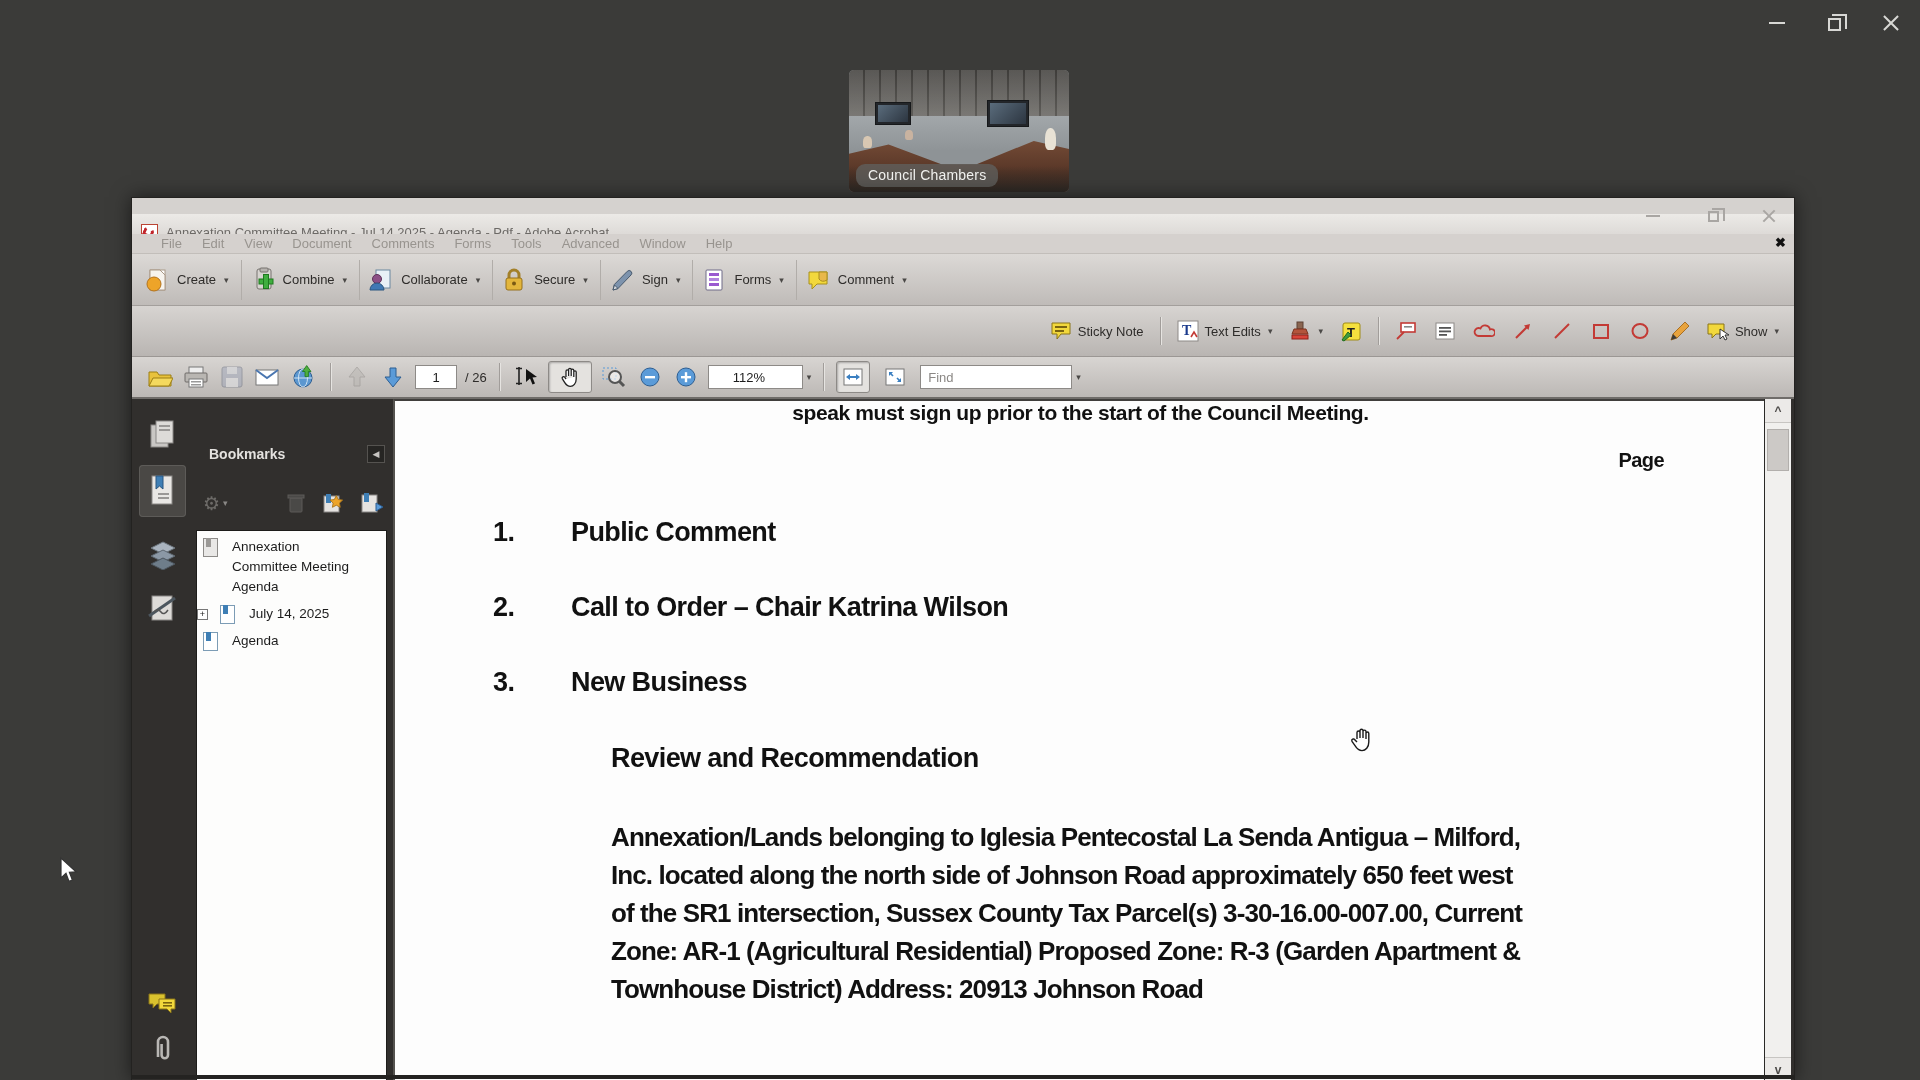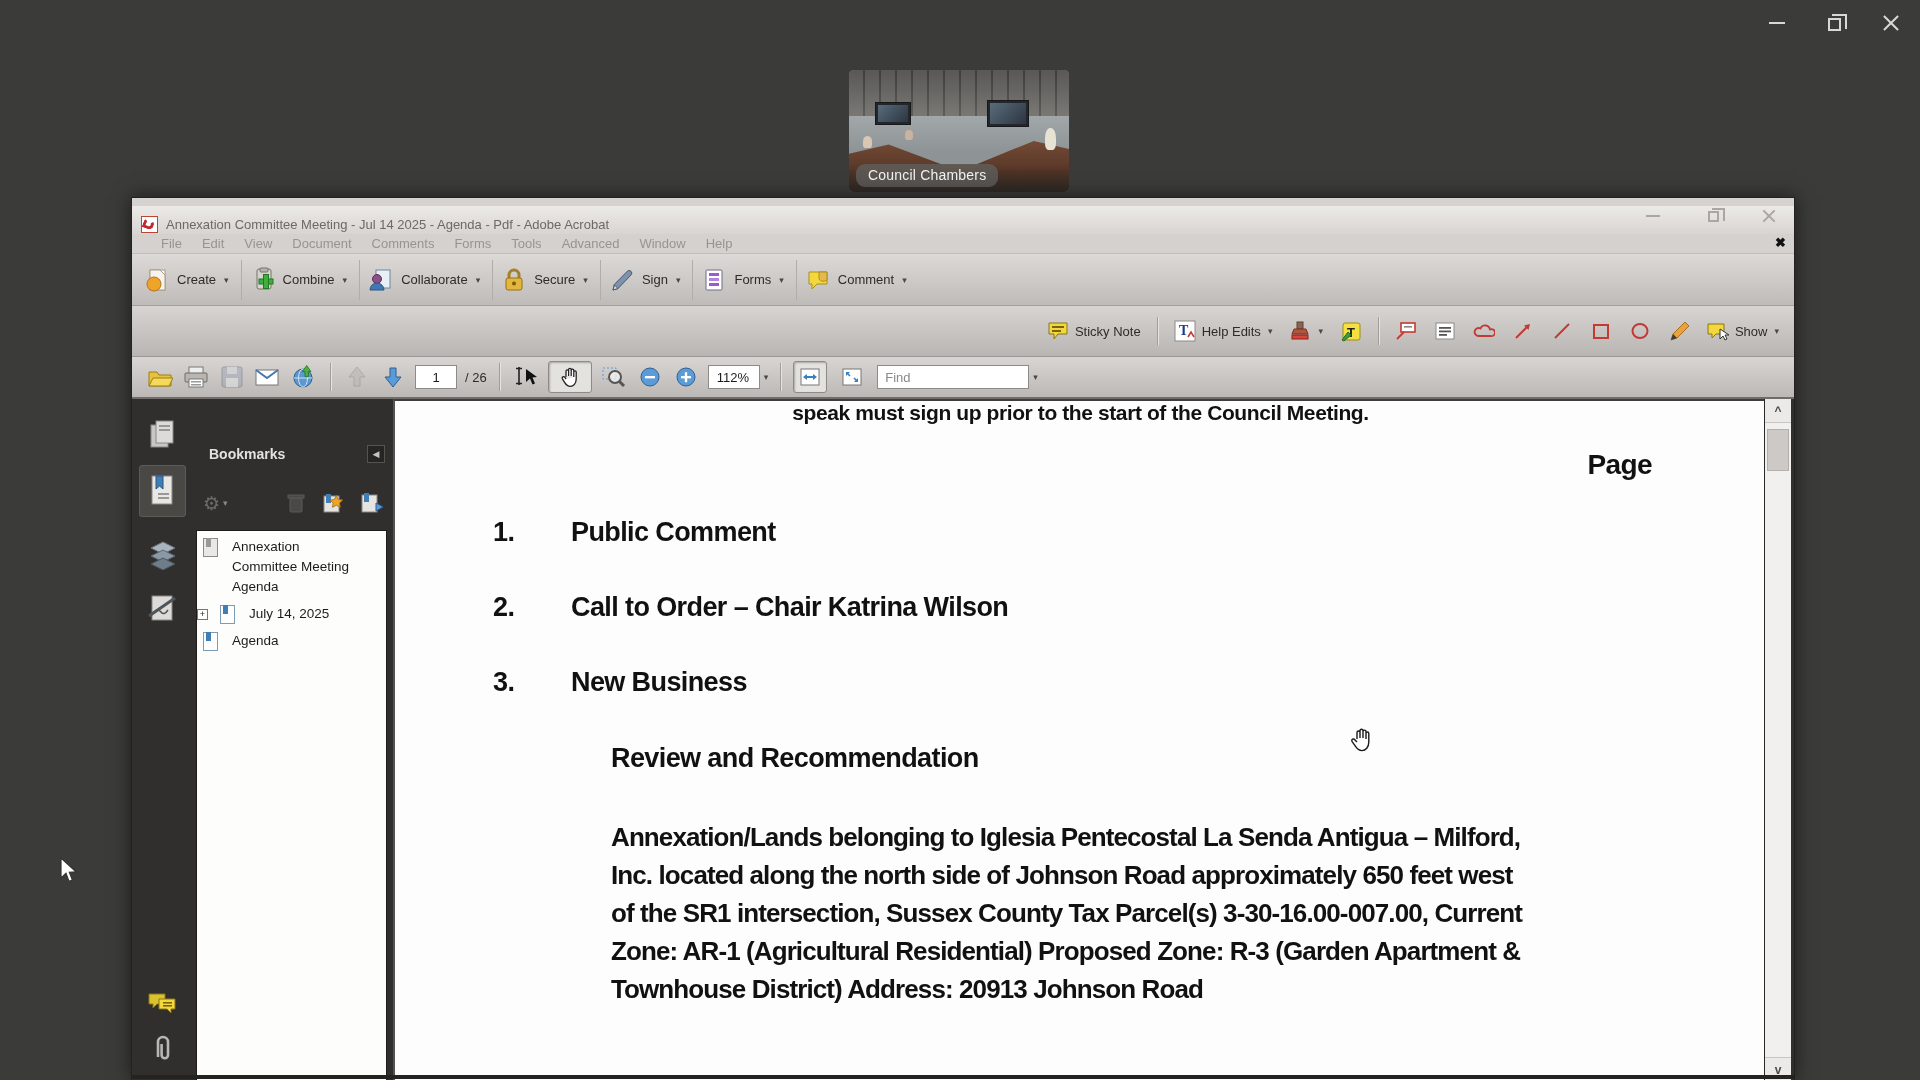--- a/index.html
+++ b/index.html
@@ -32,21 +32,21 @@
      background:linear-gradient(#7a4f39,#45291d);
      clip-path:polygon(0 34%, 18% 18%, 42% 52%, 58% 52%, 84% 12%, 100% 26%, 100% 100%, 0 100%); }
   .cam-floor { position:absolute; left:0; bottom:0; width:100%; height:26px; background:linear-gradient(transparent,#2f2a26); }
   .cam-person { position:absolute; border-radius:45% 45% 30% 30%; }
   .cam-label { position:absolute; left:7px; bottom:5px; padding:3px 12px 4px; border-radius:9px;
      background:rgba(96,96,94,.78); color:#f2f2f0; font-size:14px; letter-spacing:.2px; }
 
   
   #win { left:131px; top:197px; width:1664px; height:883px; background:#d5d2cf;
          border:1px solid #232220; box-shadow:0 0 18px rgba(0,0,0,.55); }
-  #titlebar { position:absolute; left:0; top:8px; width:100%; height:36px;
+  #titlebar { position:absolute; left:0; top:16px; width:100%; height:36px;
      background:linear-gradient(#eceae7,#d2cecb); display:flex; align-items:center; padding-left:9px; }
   .pdf-logo { width:17px; height:17px; position:relative; margin-right:8px; }
   .pdf-logo .pg { position:absolute; inset:0; background:#fff; border:1px solid #b43; }
   .pdf-logo .sw { position:absolute; left:2px; top:3px; width:11px; height:10px; border:3px solid #c1272d; border-radius:50% 50% 50% 0; border-top-color:transparent; transform:rotate(20deg);}
   #title-text { font-size:13px; color:#6c6966; }
   .winctl { position:absolute; top:8px; width:34px; height:20px; display:flex; align-items:center; justify-content:center; }
   .wc-min { width:14px; height:2px; background:#a9a6a3; }
   .wc-box { width:11px; height:11px; border:2px solid #a9a6a3; position:relative; }
   .wc-box:before{content:"";position:absolute;left:2px;top:-5px;width:11px;height:11px;border:2px solid #a9a6a3;border-left:none;border-bottom:none;}
   .wc-x { position:relative; width:14px; height:14px; }
@@ -78,21 +78,21 @@
 
   
   #navbar { position:absolute; left:0; top:159px; width:100%; height:42px;
      background:linear-gradient(#d8d5d2,#bcb8b5); border-bottom:2px solid #6f6c69;
      display:flex; align-items:center; padding-left:14px; gap:8px; }
   .nv { display:flex; align-items:center; justify-content:center; height:32px; min-width:28px; }
   .pressed { background:#e4e2df; border:1px solid #8d8a87; border-radius:3px; box-shadow:inset 1px 1px 2px rgba(0,0,0,.25); }
   .txtbox { background:#fff; border:1px solid #8d8a87; height:24px; font-size:13px; color:#1c1c1c; }
   #page-input { width:42px; text-align:center; }
   .plain-lbl { font-size:13px; color:#2e2c2a; }
-  #zoom-box { width:52px; display:flex; align-items:center; justify-content:flex-start; padding-left:8px; }
+  #zoom-box { width:95px; display:flex; align-items:center; justify-content:flex-start; padding-left:24px; }
   #find-input { width:152px; padding-left:7px; color:#1c1c1c; }
   #find-input::placeholder { color:#8b8885; }
 
   
   #content { position:absolute; left:0; top:201px; width:100%; height:682px; background:#312f2d; }
   #rail { position:absolute; left:0; top:0; width:61px; height:100%; background:#312f2d; }
   .rail-tab { position:absolute; left:7px; width:47px; height:48px; display:flex; align-items:center; justify-content:center; border-radius:4px; }
   .rail-sel { background:#4a4845; box-shadow:inset 0 0 0 1px #5d5b58; }
   #panel { position:absolute; left:61px; top:0; width:200px; height:100%; background:#312f2d;margin-top:24px; }
   #panel-header { position:absolute; left:0; top:16px; width:100%; height:30px; display:flex; align-items:center; padding:0 8px 0 16px; }
@@ -285,21 +285,21 @@
       </div>
       <div class="vsep"></div>
       <div class="cb-btn">
         <span class="ann">
           <svg width="22" height="22">
               <rect x="1" y="1" width="20" height="20" fill="#fff" stroke="#8d8a87"></rect>
               <text x="5" y="15" font-size="14" font-weight="bold" fill="#1a3a8c" font-family="Liberation Serif, serif">T</text>
               <path d="M14 17 l3-5 3 5" fill="none" stroke="#c33a35" stroke-width="1.6"></path>
             </svg>
           </span>
-        <span class="cb-lbl">Help Edits</span>
+        <span class="cb-lbl">Text Edits</span>
         <span class="dd">▾</span>
       </div>
       <div class="cb-btn">
         <span class="ann">
           <svg width="22" height="22">
               <rect x="8" y="2" width="6" height="7" fill="#8a6550" stroke="#5d4234"></rect>
               <path d="M5 9 h12 l2 5 h-16 z" fill="#b3543c" stroke="#7c331f"></path>
               <rect x="3" y="15" width="16" height="4" fill="#d8453a" stroke="#8e2119"></rect>
             </svg>
           </span>
@@ -594,21 +594,21 @@
             <span class="pgicon">
                 <span class="rib"></span>
               </span>
             <span class="bm-label">Agenda</span>
           </div>
         </div>
       </div>
 
       <div id="docpane">
         <div class="abs" style="top:0; left:0; right:0; text-align:center; font-size:21px; letter-spacing:-0.4px;">speak must sign up prior to the start of the Council Meeting.</div>
-        <div class="abs" style="top:48px; right:114px; font-size:28px;">Page</div>
+        <div class="abs" style="top:48px; right:102px; font-size:20px;">Page</div>
 
         <div class="doc-num" style="left:98px; top:116px;">1.</div>
         <div class="doc-text" style="left:176px; top:116px;">Public Comment</div>
 
         <div class="doc-num" style="left:98px; top:191px;">2.</div>
         <div class="doc-text" style="left:176px; top:191px;">Call to Order – Chair Katrina Wilson</div>
 
         <div class="doc-num" style="left:98px; top:266px;">3.</div>
         <div class="doc-text" style="left:176px; top:266px;">New Business</div>
 

